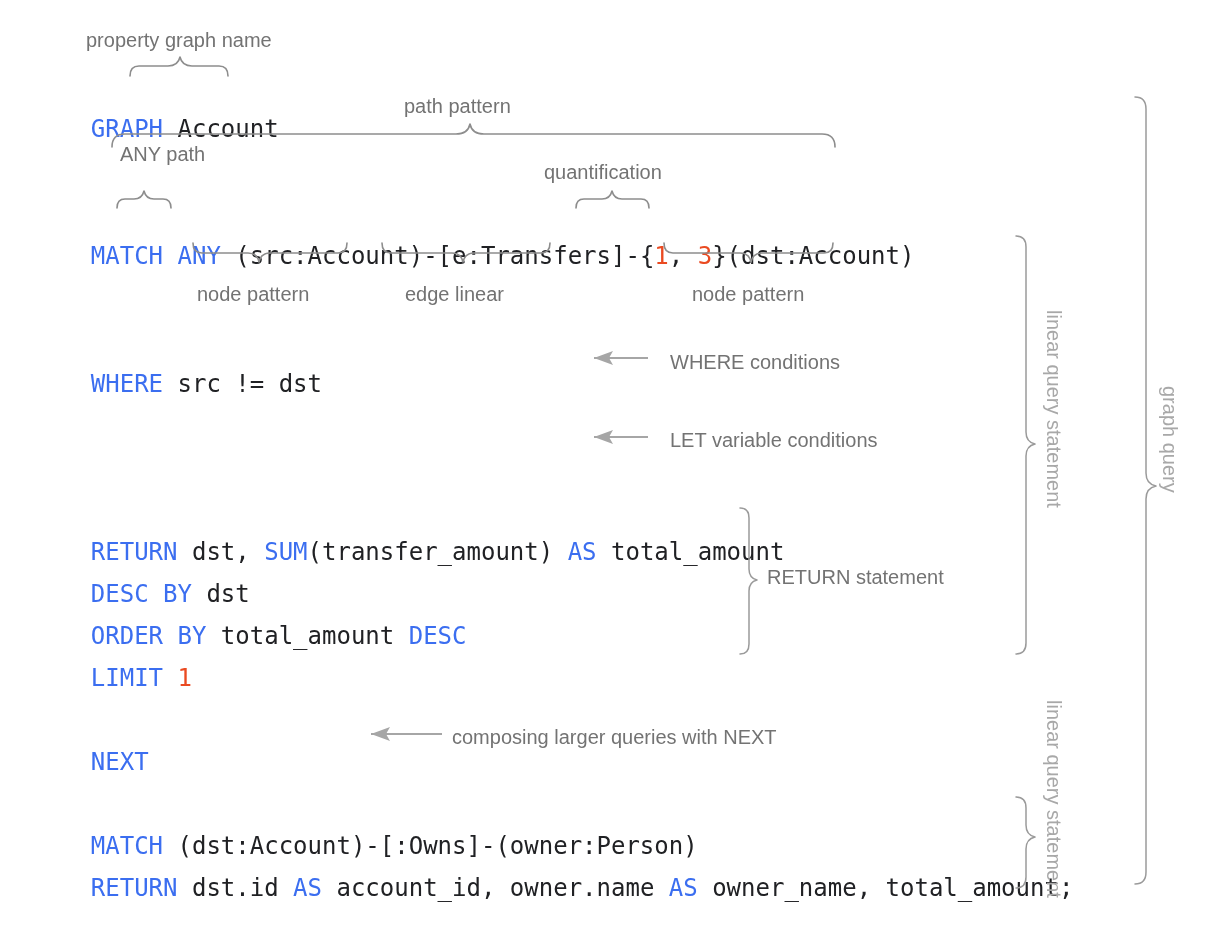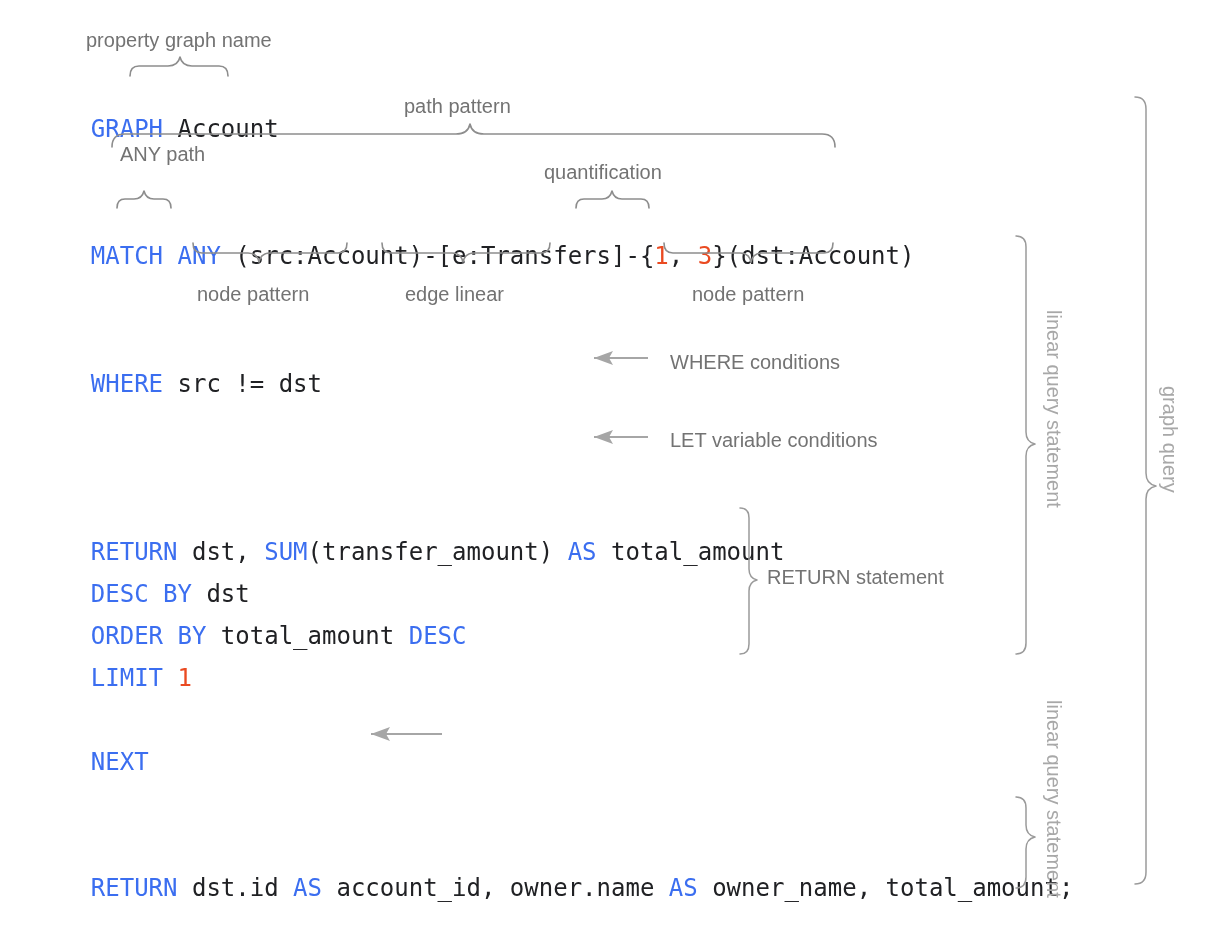--- a/index.html
+++ b/index.html
@@ -113,20 +113,23 @@
   </div>
 
   <div class="code-line" style="left:33px; top:642px;">
     <span class="kw">LIMIT</span><span class="pl"> </span><span class="num">1</span>
   </div>
 
   <div class="code-line" style="left:33px; top:726px;text-align:center;">
     <span class="kw">NEXT</span>
   </div>
 
+  <div class="code-line" style="left:33px; top:810px;">
+    <span class="kw">MATCH</span><span class="pl"> (dst:Account)-[:Owns]-(owner:Person)</span>
+  </div>
 
   <div class="code-line" style="left:33px; top:852px;">
     <span class="kw">RETURN</span><span class="pl"> dst.id </span><span class="kw">AS</span><span class="pl"> account_id, owner.name </span><span class="kw">AS</span><span class="pl"> owner_name, total_amount;</span>
   </div>
 
   <div class="anno" style="left:86px; top:30px;">property graph name</div>
 
   <div class="anno" style="left:404px; top:96px;">path pattern</div>
 
   <div class="anno" style="left:102px; top:144px;margin-left:18px;">ANY path</div>
@@ -138,20 +141,21 @@
   <div class="anno" style="left:405px; top:284px;">edge linear</div>
 
   <div class="anno" style="left:692px; top:284px;">node pattern</div>
 
   <div class="anno" style="left:670px; top:352px;">WHERE conditions</div>
 
   <div class="anno" style="left:670px; top:430px;">LET variable conditions</div>
 
   <div class="anno" style="left:767px; top:567px;">RETURN statement</div>
 
+  <div class="anno" style="left:452px; top:727px;">composing larger queries with NEXT</div>
 
   <div class="vlabel" style="left:1064px; top:310px;">linear query statement</div>
 
   <div class="vlabel" style="left:1064px; top:700px;">linear query statement</div>
 
   <div class="vlabel" style="left:1180px; top:386px;">graph query</div>
 
   <svg id="overlay" viewBox="0 0 1230 950" xmlns="http://www.w3.org/2000/svg">
 
     <g>

